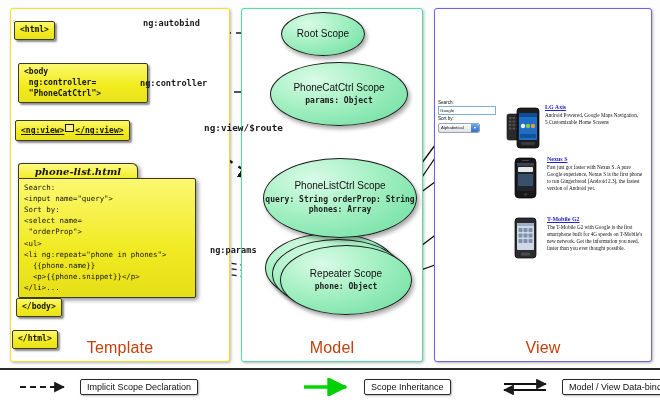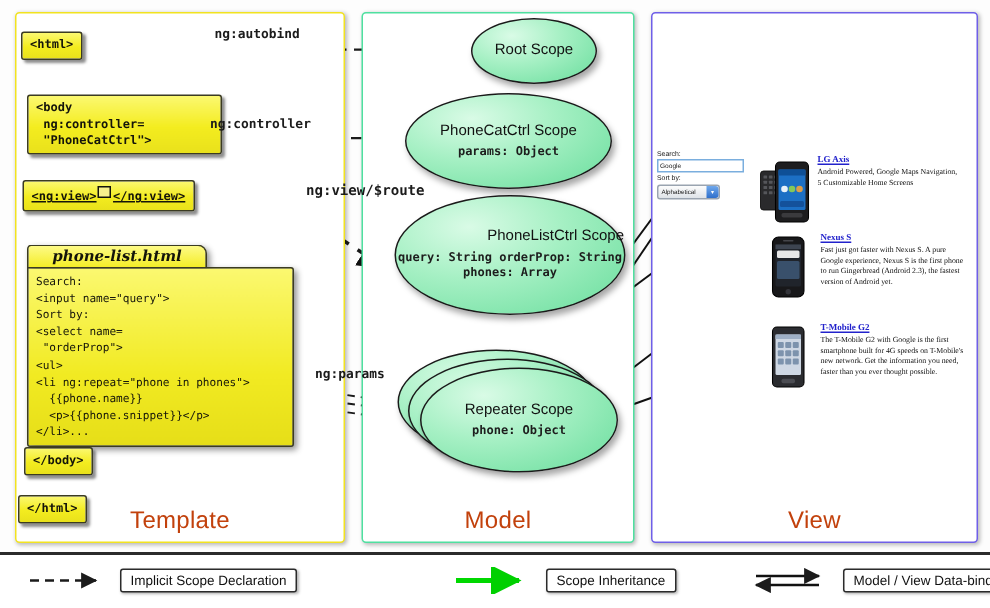--- a/index.html
+++ b/index.html
@@ -53,23 +53,23 @@
   
   .scope{position:absolute;border:1.6px solid #1a1a1a;border-radius:50%;
          background:radial-gradient(ellipse at 32% 26%,#d9fbe6 0%,#a6f0c4 42%,#68dd9c 100%);
          box-shadow:2px 3px 4px rgba(0,0,0,.35);
          display:flex;flex-direction:column;align-items:center;justify-content:center;
          text-align:center;}
   .scope .tl{font-size:10px;color:#111;line-height:1.15;}
   .scope .code{font-family:"DejaVu Sans Mono","Liberation Mono",monospace;
                font-weight:bold;font-size:8px;color:#1d1d1d;line-height:1.3;margin-top:3px;}
 
-  #scope-root{left:314px;top:12px;width:82px;height:42px;}
+  #scope-root{left:281px;top:12px;width:82px;height:42px;}
   #scope-catctrl{left:270px;top:62px;width:136px;height:62px;}
-  #scope-listctrl{left:263px;top:130px;width:152px;height:78px;align-items:flex-end;}
+  #scope-listctrl{left:263px;top:158px;width:152px;height:78px;}
   #scope-rep-a{left:265px;top:233px;width:130px;height:68px;}
   #scope-rep-b{left:272px;top:239px;width:130px;height:68px;}
   #scope-rep-c{left:280px;top:245px;width:130px;height:68px;}
 
   
   #search-widget{position:absolute;left:438px;top:100px;width:58px;
                  font-family:"Liberation Sans",sans-serif;}
   .sw-label{font-size:4.6px;color:#111;line-height:1.15;}
   #sw-input{width:54px;height:7px;border:1px solid #7aaede;background:#ffffff;
             font-size:4.4px;color:#222;padding:0 1px;line-height:7px;margin:1px 0 1px 0;}

